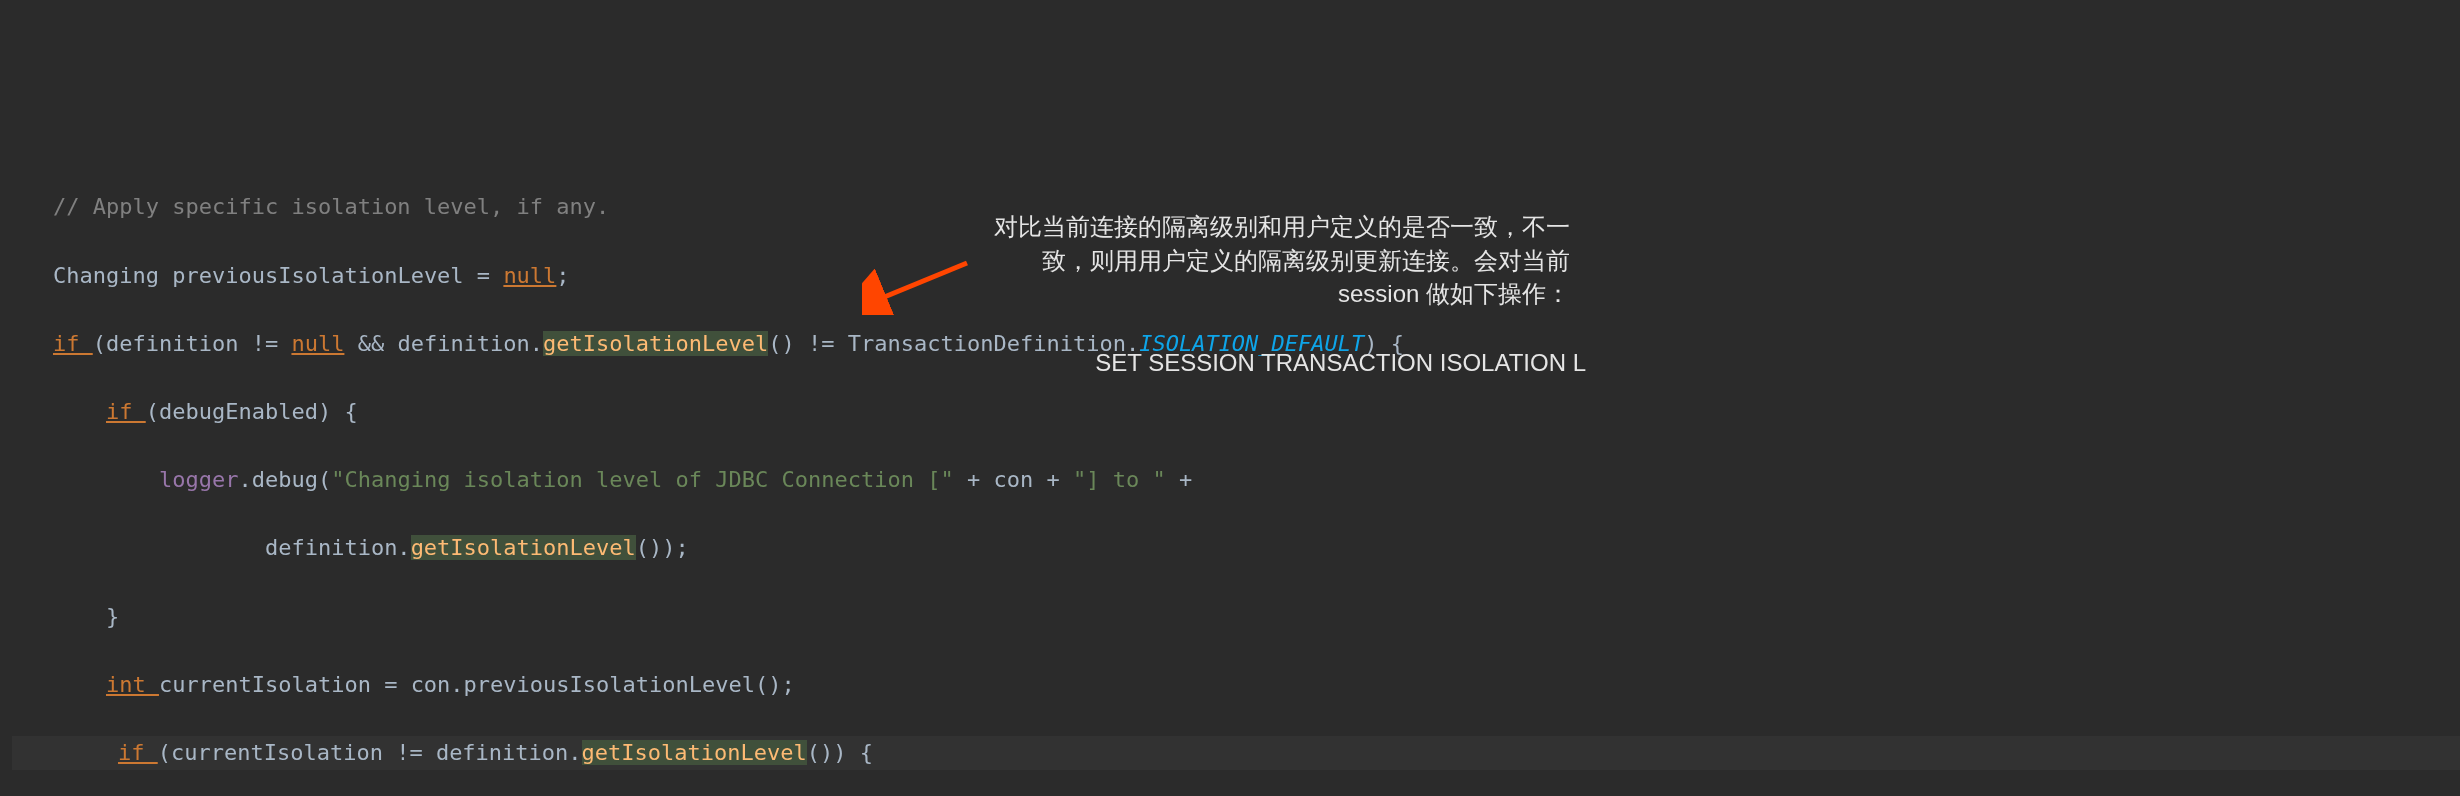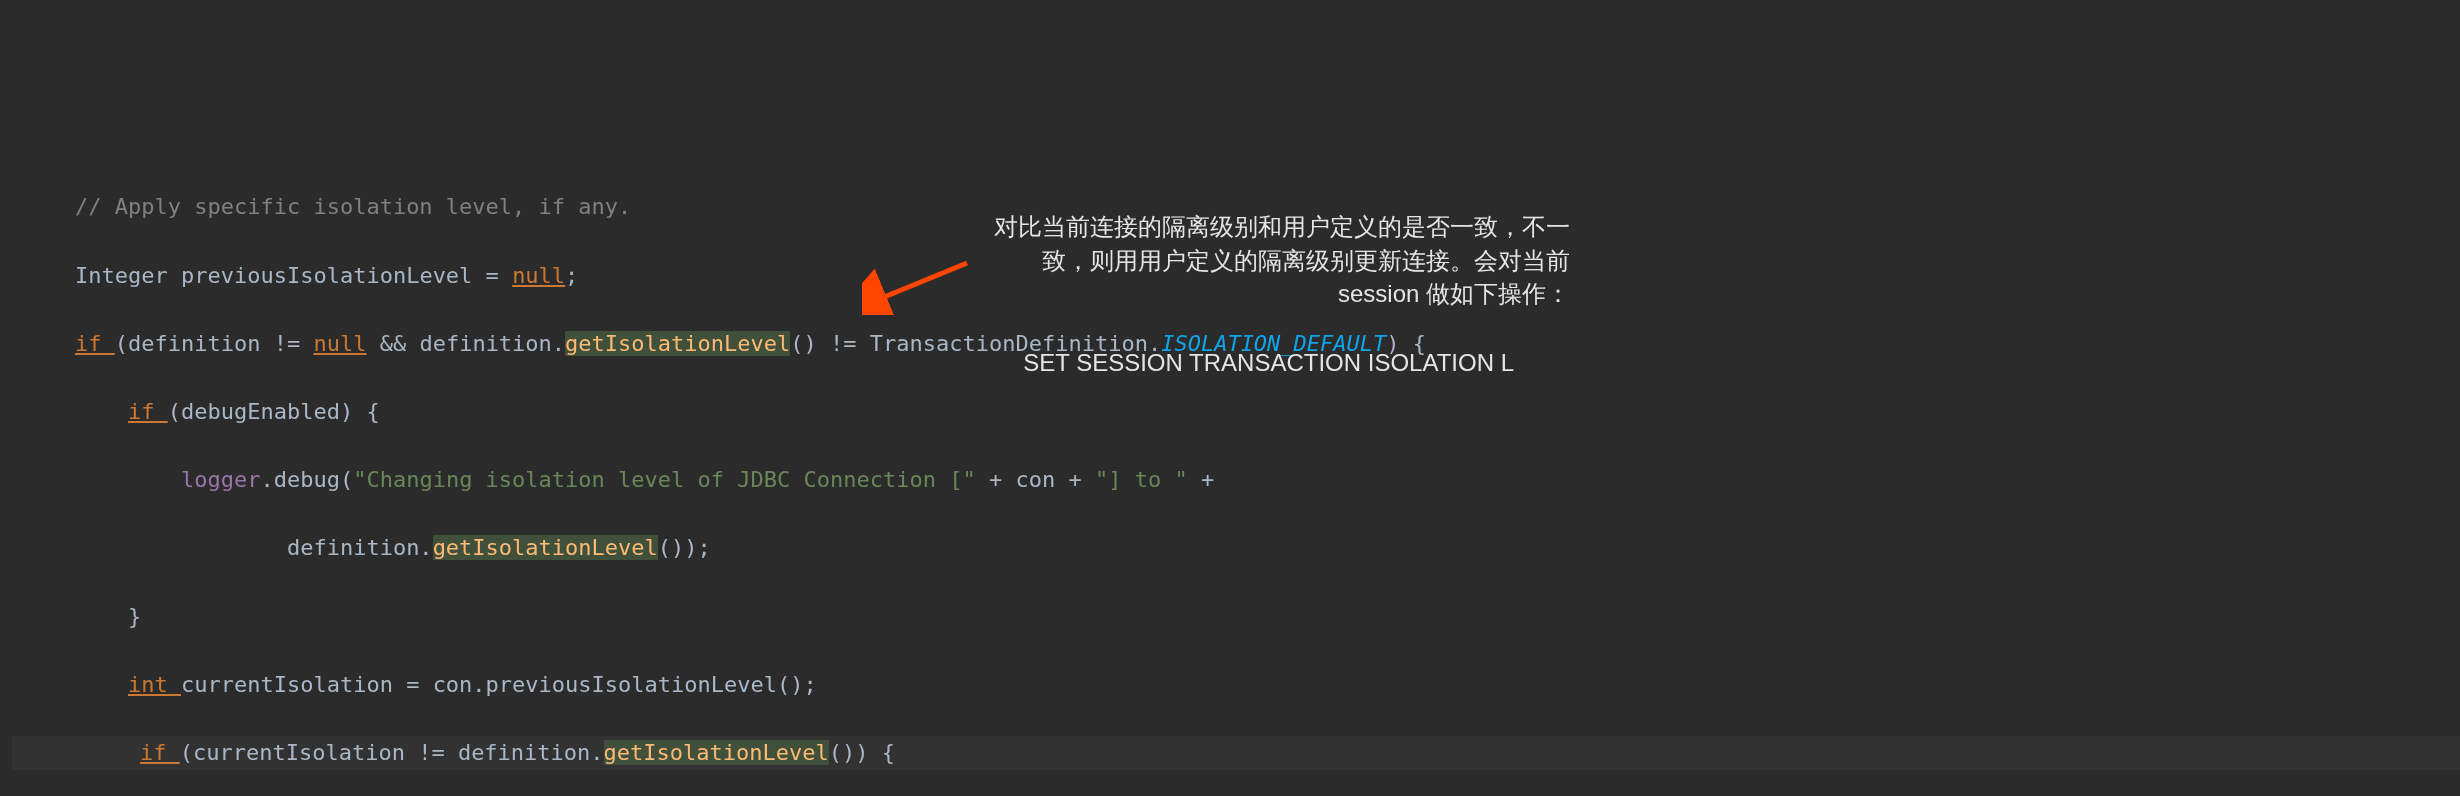--- a/index.html
+++ b/index.html
@@ -15,21 +15,21 @@
       line-height: 1.55;
       padding: 20px 0;
       white-space: pre;
       overflow: hidden;
       position: relative;
     }
     .code-area {
       position: relative;
     }
     .line {
-      padding-left: 75px;
+      padding-left: 53px;
       position: relative;
     }
     .highlight-line {
       background: #323232;
       margin-left: 12px;
     }
     .comment { color: #808080; }
     .keyword { color: #CC7832; text-decoration: underline; }
     .string { color: #6A8759; }
     .method-highlight { 
@@ -58,39 +58,39 @@
       font-weight: 400;
       text-align: right;
     }
     .annotation-text-1 {
       top: 210px;
       left: 970px;
       width: 600px;
     }
     .annotation-text-2 {
       top: 346px;
-      left: 914px;
+      left: 986px;
       width: 600px;
     }
     .arrow {
       position: absolute;
       top: 255px;
       left: 862px;
       width: 110px;
       height: 60px;
     }
   </style>
 </head>
 <body>
 
 
 
 <div class="code-area">
 <div class="line"><span class="comment">// Apply specific isolation level, if any.</span></div>
-<div class="line"><span>Integer </span><span class="underline">previousIsolationLevel</span><span> = </span><span class="keyword">null</span><span>;</span></div>
+<div class="line"><span>Changing </span><span class="underline">previousIsolationLevel</span><span> = </span><span class="keyword">null</span><span>;</span></div>
 <div class="line"><span class="keyword">if </span><span>(definition != </span><span class="keyword">null</span><span> &amp;&amp; definition.</span><span class="method-highlight">getIsolationLevel</span><span>() != TransactionDefinition.</span><span class="field-static">ISOLATION_DEFAULT</span><span>) {</span></div>
 <div class="line">    <span class="keyword">if </span><span>(debugEnabled) {</span></div>
 <div class="line">        <span class="field-instance">logger</span><span>.debug(</span><span class="string">"Changing isolation level of JDBC Connection ["</span><span> + con + </span><span class="string">"] to "</span><span> +</span></div>
 <div class="line">                <span>definition.</span><span class="method-highlight">getIsolationLevel</span><span>());</span></div>
 <div class="line">    <span>}</span></div>
 <div class="line">    <span class="keyword">int </span><span>currentIsolation = con.previousIsolationLevel();</span></div>
 <div class="line highlight-line">    <span class="keyword">if </span><span>(currentIsolation != definition.</span><span class="method-highlight">getIsolationLevel</span><span>()) {</span></div>
 
 
 

